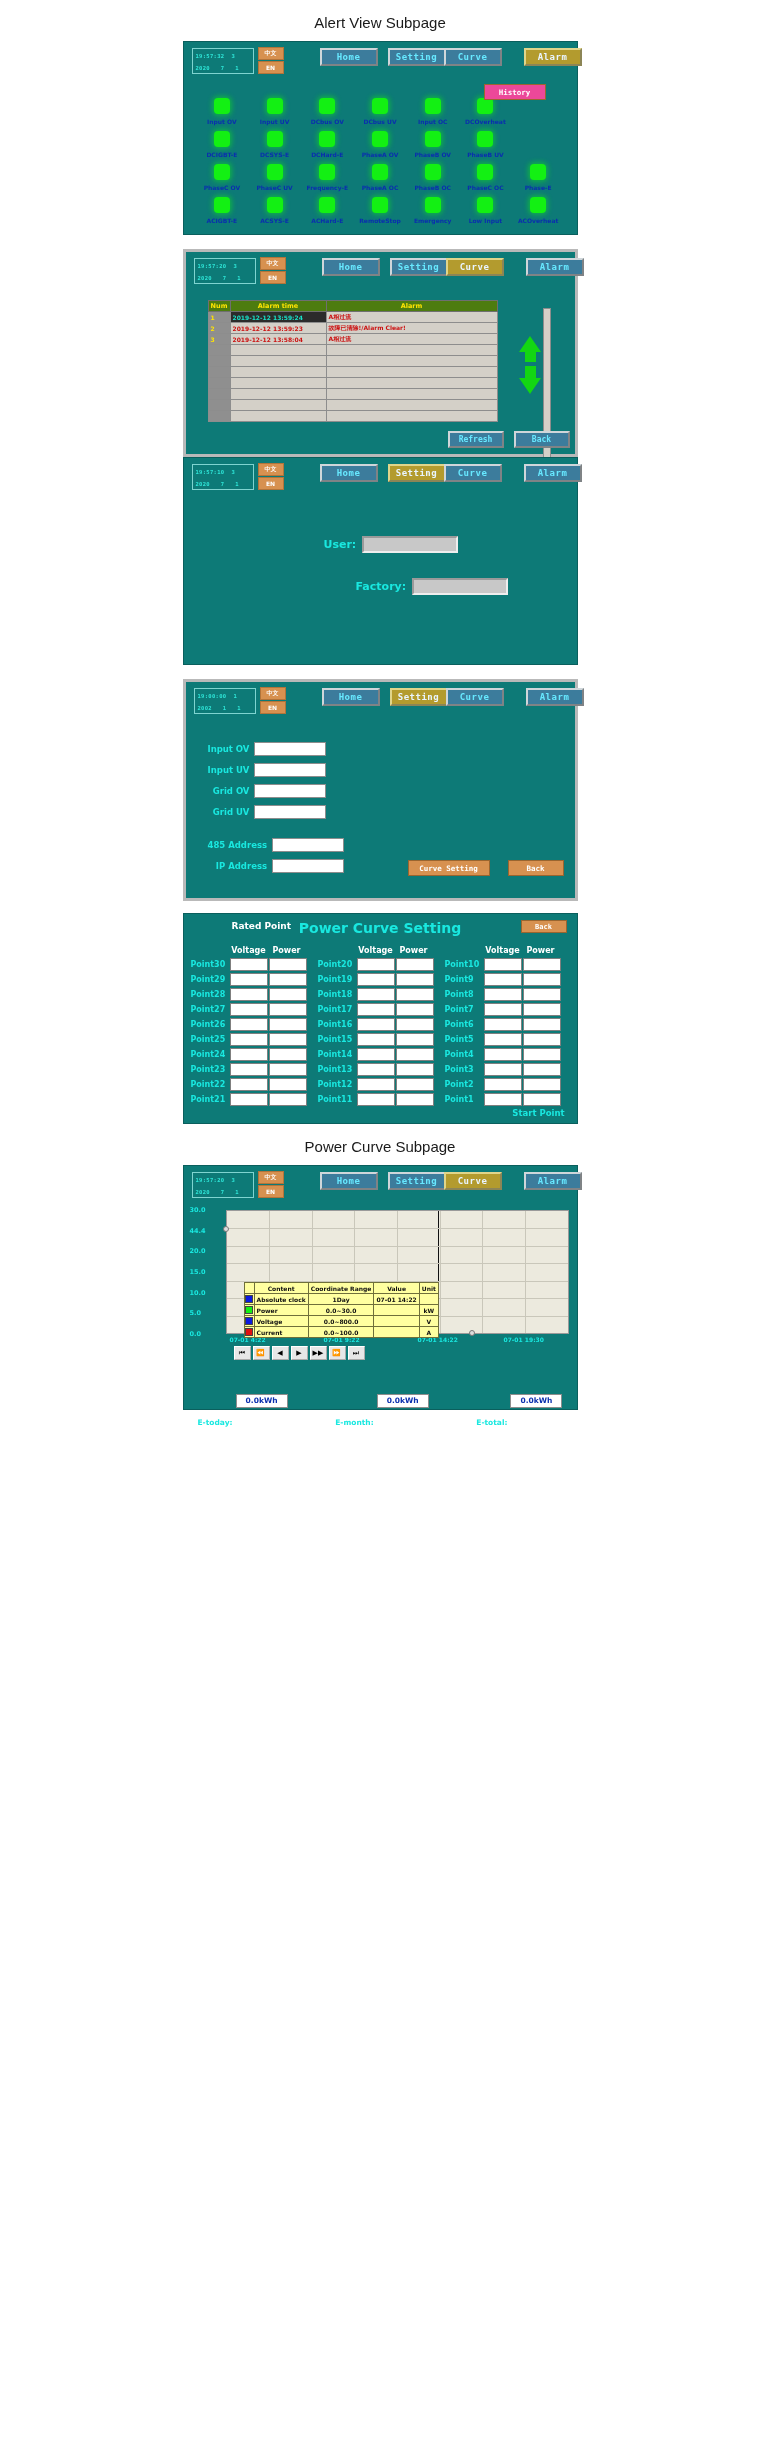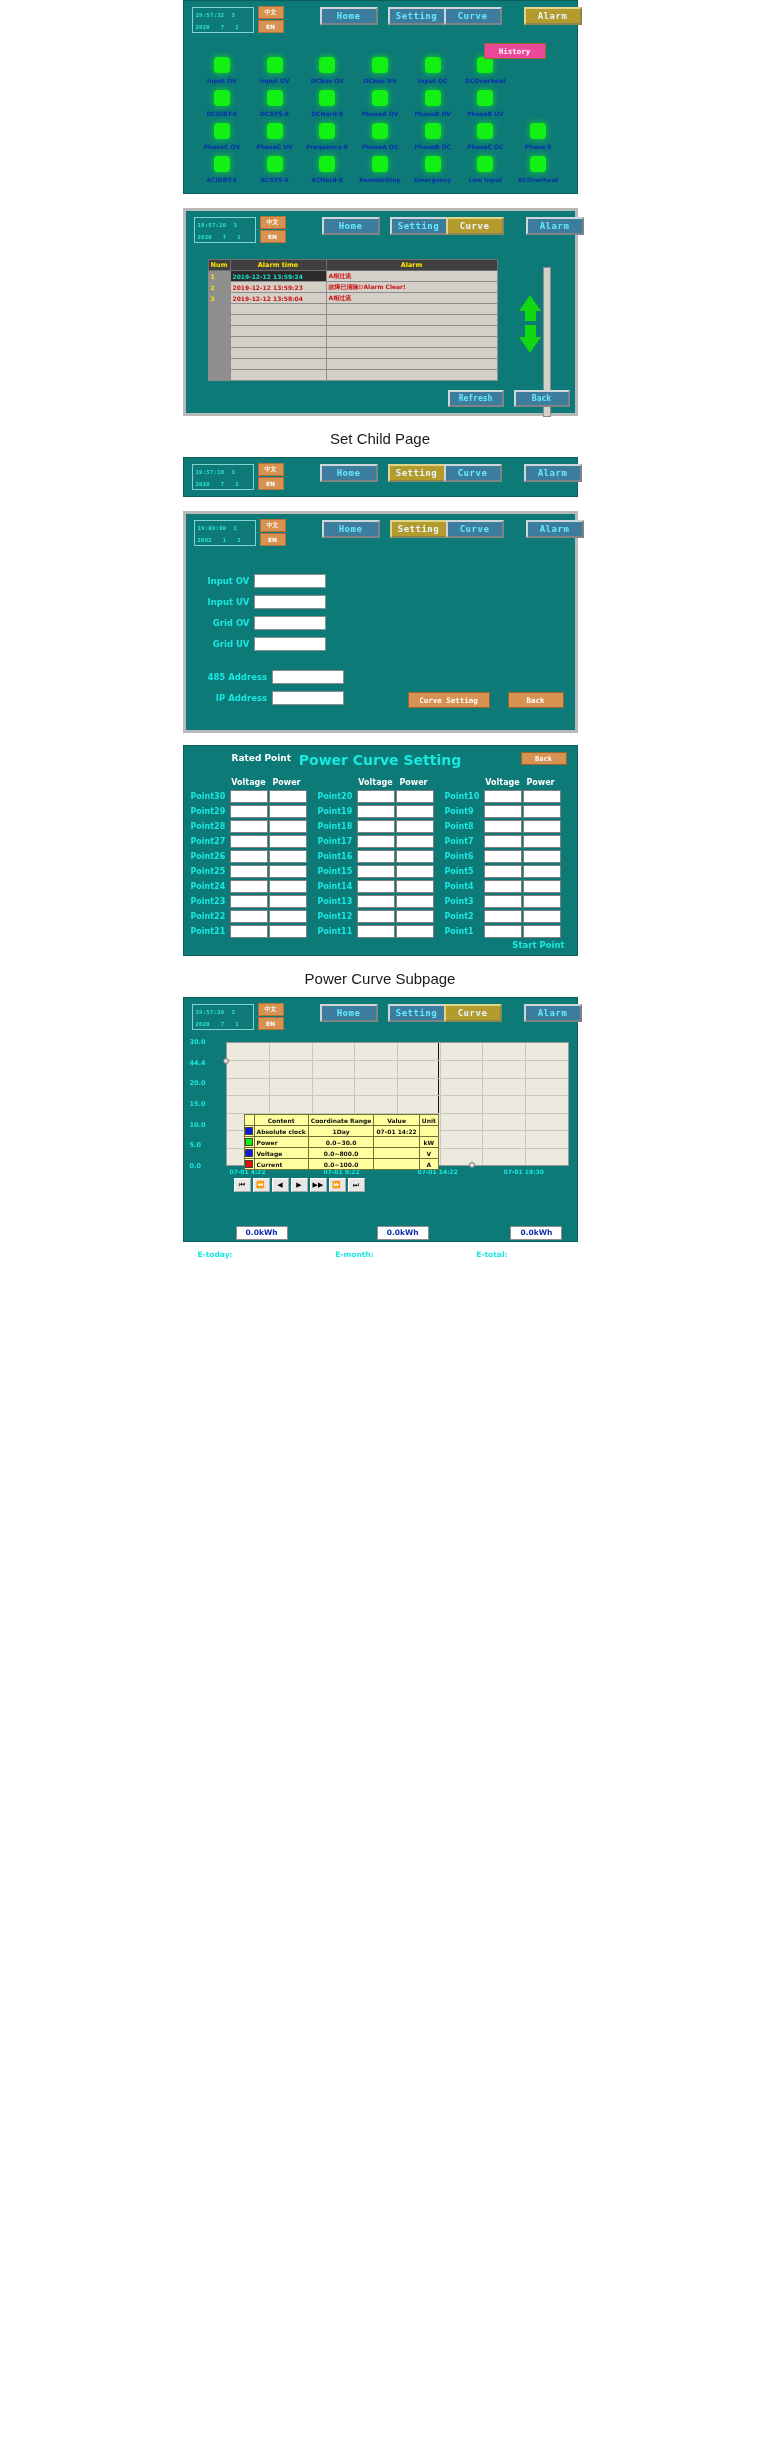--- a/index.html
+++ b/index.html
@@ -95,21 +95,21 @@
   .led-label {
     color: #0a2fae; font-size: 6px; font-weight: bold;
     font-family: "DejaVu Sans", sans-serif;
     white-space: nowrap;
   }
 
   
   .tablewrap { padding: 10px 28px 6px 22px; position: relative; }
   .alarmtable { width: 290px; border-collapse: collapse; background: #d4d0c8; }
   .alarmtable th {
-    background: #404040; color: #ffe400;
+    background: #4d7c0f; color: #ffe400;
     font-size: 6.5px; font-weight: bold; height: 11px;
     border: 1px solid #6f6f6f;
     font-family: "DejaVu Sans", sans-serif;
   }
   .alarmtable td {
     border: 1px solid #8d8d8d; height: 11px;
     font-size: 6px; font-weight: bold; padding: 0 2px;
     font-family: "DejaVu Sans", sans-serif;
   }
   .c-num { width: 22px; color: #ffe400; background: #8f8f8f; }
@@ -265,20 +265,21 @@
     display: flex; align-items: center; justify-content: center;
     font-family: "DejaVu Sans", sans-serif;
   }
   .knob { position: absolute; width: 6px; height: 6px; border-radius: 50%; background: #ddd; border: 1px solid #777; }
 </style>
 </head>
 <body>
 
 <div class="page">
 
+  <div class="section-title">Alert View Subpage</div>
 
   <div class="hmi">
     <div class="topbar">
       <div class="clockbox">
         <div>19:57:32  3</div>
         <div>2020   7   1</div>
       </div>
       <div class="langbtns">
         <div class="langbtn">中文</div>
         <div class="langbtn">EN</div>
@@ -483,36 +484,45 @@
       <div class="arrow-down"></div>
       <div class="arrow-stem stem-down"></div>
     </div>
 
     <div class="bottom-btns">
       <div class="sqbtn" style="left:262px;">Refresh</div>
       <div class="sqbtn" style="left:328px;">Back</div>
     </div>
   </div>
 
-  <div class="section-title">Set Child Page</div>
 
   <div class="hmi">
     <div class="topbar">
       <div class="clockbox">
         <div>19:57:10  3</div>
         <div>2020   7   1</div>
       </div>
       <div class="langbtns">
         <div class="langbtn">中文</div>
         <div class="langbtn">EN</div>
       </div>
       <div class="navbtn nav-home">Home</div>
       <div class="navbtn nav-setting active">Setting</div>
       <div class="navbtn nav-curve">Curve</div>
       <div class="navbtn nav-alarm">Alarm</div>
+    </div>
+    <div class="loginbody">
+      <div class="fieldrow" style="left:140px; top:40px;">
+        <span class="flabel">User:</span>
+        <span class="finput"></span>
+      </div>
+      <div class="fieldrow" style="left:172px; top:82px;">
+        <span class="flabel">Factory:</span>
+        <span class="finput"></span>
+      </div>
     </div>
   </div>
 
   <div class="hmi gray-frame" style="margin-top:14px;">
     <div class="topbar">
       <div class="clockbox">
         <div>19:00:00  1</div>
         <div>2002   1   1</div>
       </div>
       <div class="langbtns">

